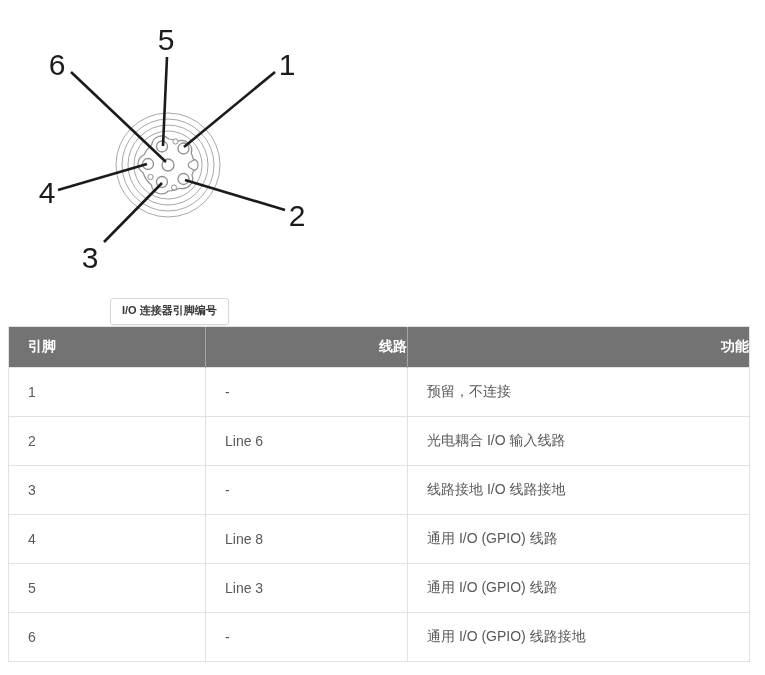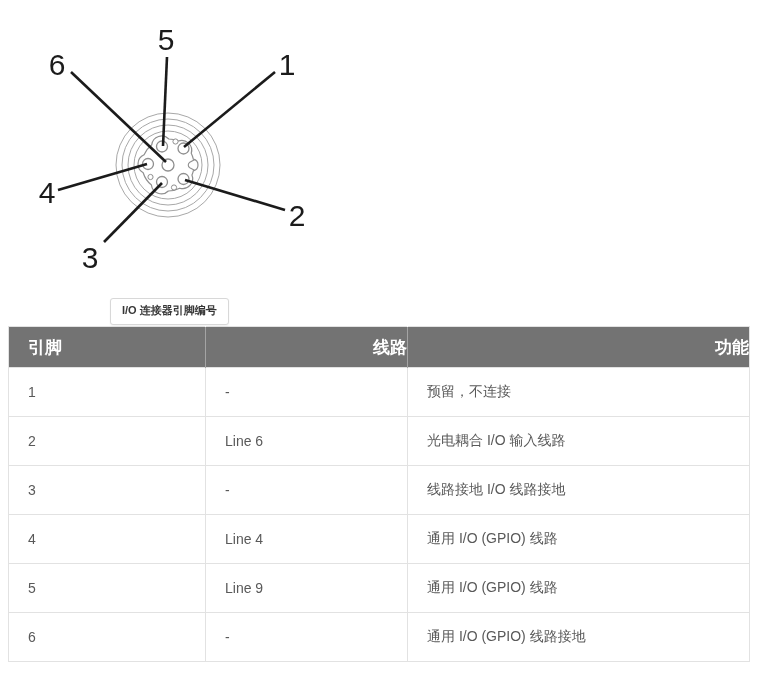--- a/index.html
+++ b/index.html
@@ -48,21 +48,21 @@
     border-collapse: collapse;
     table-layout: fixed;
     z-index: 1;
     border: 1px solid #e2e2e2;
   }
   table.pin-table col.c1 { width: 197px; }
   table.pin-table col.c2 { width: 202px; }
   table.pin-table thead th {
     background: #737373;
     color: #ffffff;
-    font-size: 17px;
+    font-size: 14px;
     font-weight: bold;
     text-align: left;
     height: 40px;
     padding: 0 0 0 19px;
     border: none;
   }
   table.pin-table thead th + th {
     border-left: 1px solid rgba(255,255,255,0.35);
     text-align: right;
   }
@@ -172,26 +172,26 @@
         <td>Line 6</td>
         <td>光电耦合 I/O 输入线路</td>
       </tr>
       <tr>
         <td>3</td>
         <td>-</td>
         <td>线路接地 I/O 线路接地</td>
       </tr>
       <tr>
         <td>4</td>
-        <td>Line 4</td>
+        <td>Line 8</td>
         <td>通用 I/O (GPIO) 线路</td>
       </tr>
       <tr>
         <td>5</td>
-        <td>Line 9</td>
+        <td>Line 3</td>
         <td>通用 I/O (GPIO) 线路</td>
       </tr>
       <tr>
         <td>6</td>
         <td>-</td>
         <td>通用 I/O (GPIO) 线路接地</td>
       </tr>
     </tbody>
   </table>
 

